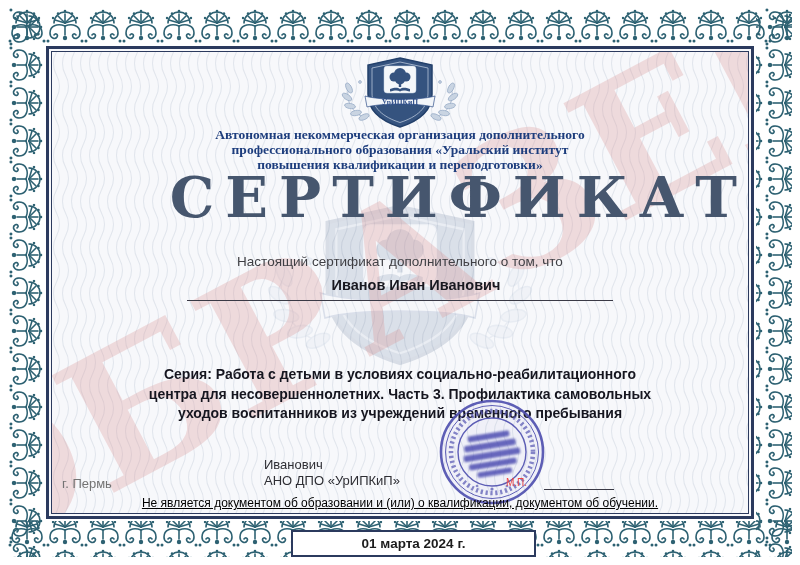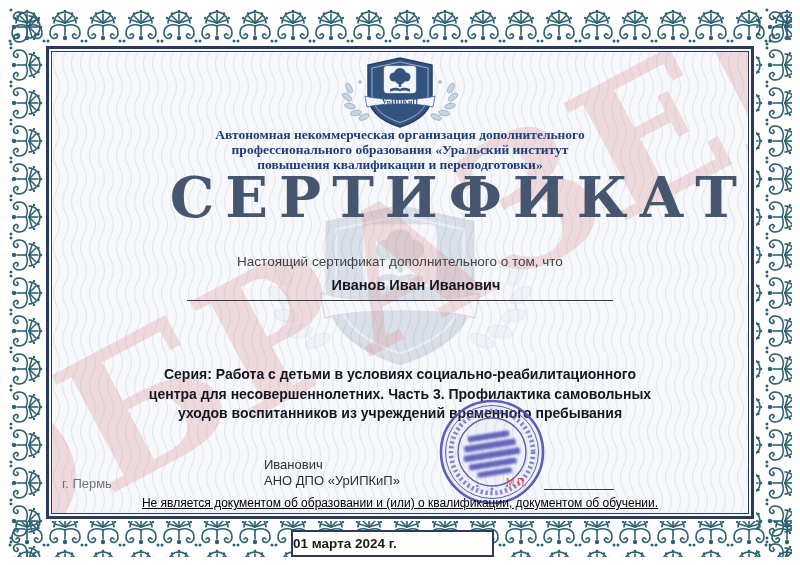--- a/index.html
+++ b/index.html
@@ -61,23 +61,23 @@
   .stamp-svg { position:absolute; left:385px; top:345px; opacity:0.92; }
 
   .mp-label { position:absolute; left:454px; top:425px; font-size:10px; color:#ef4444; z-index:3; }
 
   .sig-line { position:absolute; left:492px; top:437px; width:70px;
               border-top:1.5px solid #3a3a46; z-index:3; }
 
   .disclaimer { position:absolute; top:444px; left:0; width:100%; text-align:center;
                 font-size:12px; color:#000000;text-decoration:underline; }
 
-  .date-box { position:absolute; left:291px; top:530px; width:203px; height:27px;
+  .date-box { position:absolute; left:291px; top:530px; width:245px; height:27px;
               background:#ffffff; border:2px solid #2b3a5e; z-index:10;
-              display:flex; align-items:center; justify-content:flex-start;
+              display:flex; align-items:center; justify-content:center;
               font-size:13.5px; font-weight:bold; color:#1c1c1c; }
 </style>
 </head>
 <body>
 
 <div class="page">
 
   <svg width="0" height="0" style="position:absolute" aria-hidden="true">
     <defs>
       <g id="logoart">

